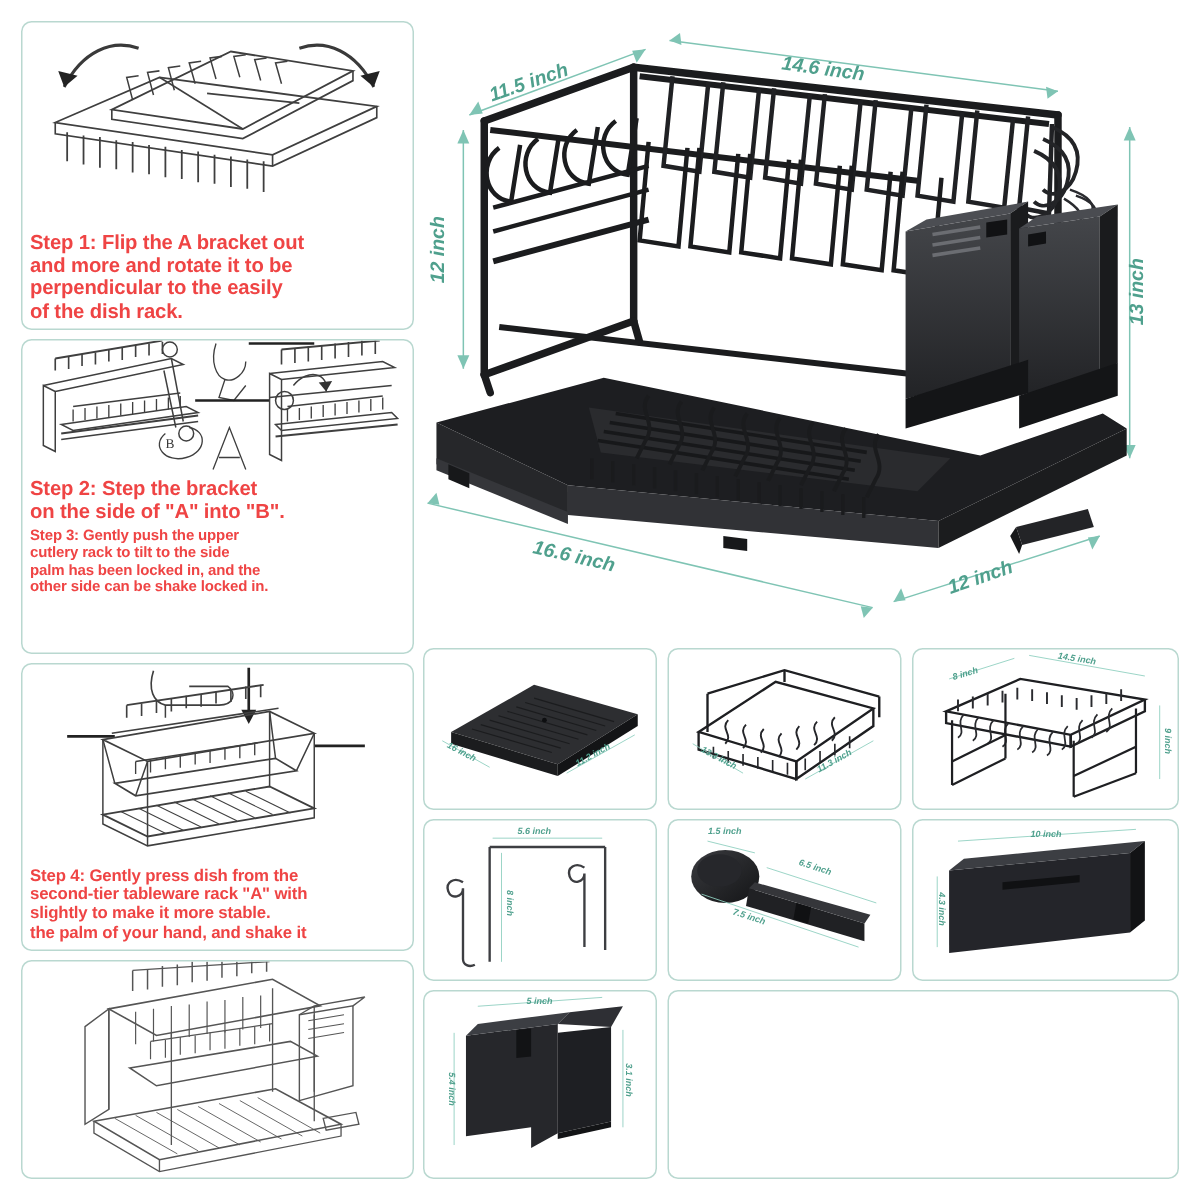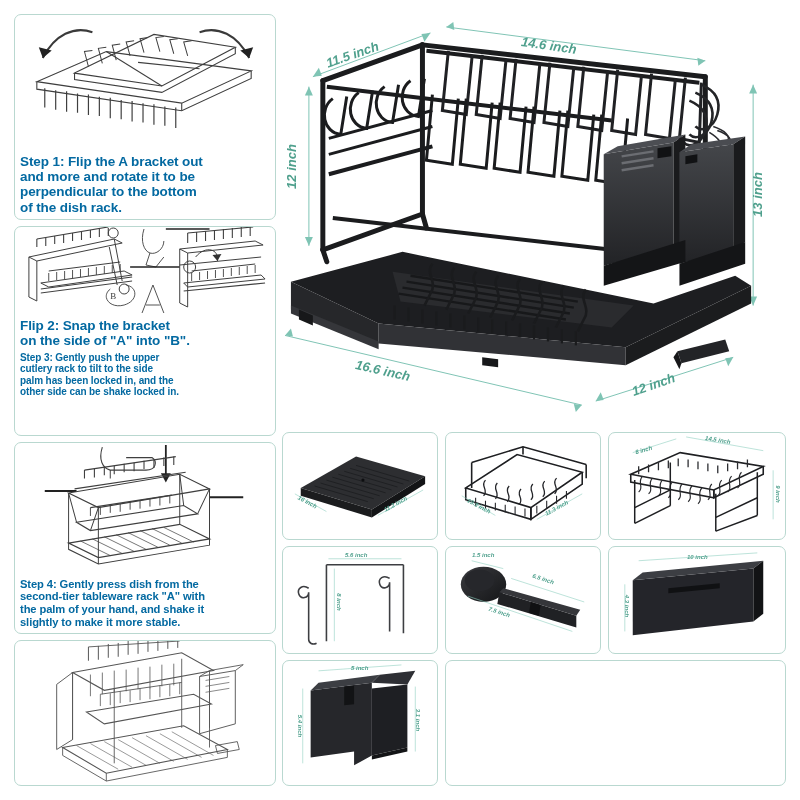--- a/index.html
+++ b/index.html
@@ -29,21 +29,21 @@
   
   .step-panel { display: flex; flex-direction: column; }
   .step-art {
     flex: 1 1 auto;
     position: relative;
     min-height: 0;
   }
   .step-art svg { width: 100%; height: 100%; display: block; }
   .step-text {
     flex: 0 0 auto;
-    color: #0369a1;
+    color: #ef4444;
     font-weight: bold;
     line-height: 1.06;
     padding: 0 4px 3px 5px;
     letter-spacing: -0.1px;
   }
   .step-text p { margin: 0 0 1px 0; }
 
   
   .dim {
     position: absolute;
@@ -117,21 +117,21 @@
           </g>
 
           <path d="M92 34 L148 66"></path>
           <path d="M124 44 L186 50"></path>
         </g>
       </svg>
     </div>
     <div class="step-text" style="font-size:13.5px;">
       <p>Step 1: Flip the A bracket out</p>
       <p>and more and rotate it to be</p>
-      <p>perpendicular to the bottom</p>
+      <p>perpendicular to the easily</p>
       <p>of the dish rack.</p>
     </div>
   </div>
 
   <div class="panel step-panel" style="left:14px; top:226px; width:262px; height:210px;">
     <div class="step-art" style="flex:0 0 92px;">
       <svg viewBox="0 0 262 92" preserveAspectRatio="none">
         <g stroke="#3f3f3f" fill="none" stroke-width="1">
 
           <path d="M14 30 L14 70 L22 74 L22 34 Z"></path>
@@ -212,21 +212,21 @@
           <path d="M170 64 L252 56" stroke-width="1.2"></path>
 
           <path d="M182 30 C192 18 206 22 204 34" stroke-width="1"></path>
           <path d="M204 34 l-5 -6 l9 -1 z" fill="#333" stroke="none"></path>
           <circle cx="176" cy="40" r="6"></circle>
         </g>
         <text x="96" y="72" font-size="9" fill="#3a3a3a" font-family="Liberation Serif, serif">B</text>
       </svg>
     </div>
     <div class="step-text" style="font-size:13.5px;">
-      <p>Flip 2: Snap the bracket</p>
+      <p>Step 2: Step the bracket</p>
       <p>on the side of "A" into "B".</p>
     </div>
     <div class="step-text" style="font-size:10px;">
       <p>Step 3: Gently push the upper</p>
       <p>cutlery rack to tilt to the side</p>
       <p>palm has been locked in, and the</p>
       <p>other side can be shake locked in.</p>
     </div>
   </div>
 
@@ -296,22 +296,22 @@
           </g>
 
           <path d="M54 48 L62 76 M84 62 L76 84"></path>
           <path d="M166 30 L170 60 M196 44 L184 68"></path>
         </g>
       </svg>
     </div>
     <div class="step-text" style="font-size:11.2px;">
       <p>Step 4: Gently press dish from the</p>
       <p>second-tier tableware rack "A" with</p>
+      <p>slightly to make it more stable.</p>
       <p>the palm of your hand, and shake it</p>
-      <p>slightly to make it more stable.</p>
     </div>
   </div>
 
   <div class="panel" style="left:14px; top:640px; width:262px; height:146px;">
     <div class="part-art">
       <svg viewBox="0 0 262 146" preserveAspectRatio="none">
         <g stroke="#555" fill="none" stroke-width="0.9">
 
           <path d="M48 108 L170 86 L214 110 L92 134 Z" stroke-width="1.1"></path>
           <path d="M48 108 L48 116 L92 142 L214 118 L214 110"></path>

